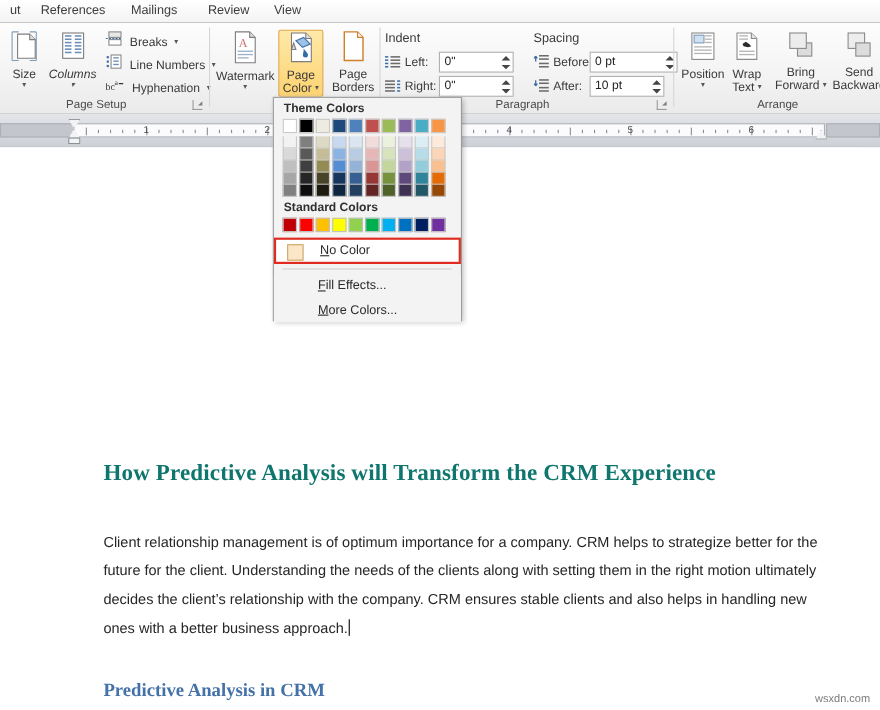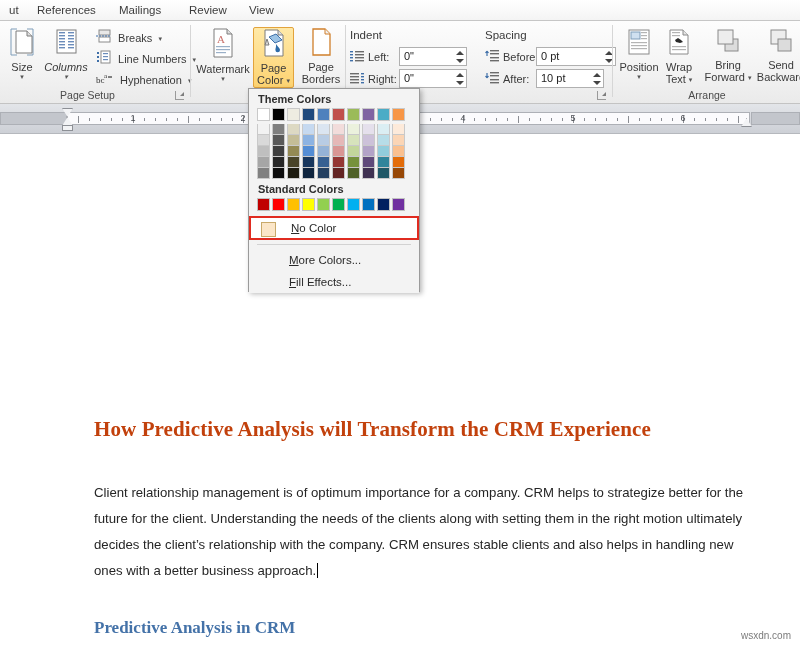--- a/index.html
+++ b/index.html
@@ -119,21 +119,21 @@
 
   
   .docarea{
     position:absolute; left:0; top:134px; width:800px; height:511px;
     background:#ffffff; overflow:hidden;
   }
   .page{ position:absolute; left:0; top:0; width:780px; height:511px; background:#fff; }
   .h1{
     position:absolute; left:94px; top:283px; width:620px;
     font-family:"Liberation Serif", serif; font-size:21px; font-weight:bold;
-    color:#c2410c; letter-spacing:0.1px;
+    color:#0f766e; letter-spacing:0.1px;
   }
   .h2{
     position:absolute; left:94px; top:484px; width:620px;
     font-family:"Liberation Serif", serif; font-size:17px; font-weight:bold;
     color:#4472a8;
   }
   .para{
     position:absolute; left:94px; width:657px;
     font-family:"Liberation Sans", sans-serif; font-size:13.2px;
     color:#262626; line-height:26px; text-align:left;
@@ -403,20 +403,21 @@
         </g>
     </svg>
   </span>
   <div class="fieldlabel" style="left:503px; top:52px;">After:</div>
   <div class="spin" style="left:536px; top:48px; width:68px;">
     <span>10 pt</span>
     <span class="up"></span>
     <span class="dn"></span>
   </div>
 
+  <div class="grplabel" style="left:350px; width:250px;">Paragraph</div>
   <div class="dlg-launcher" style="left:597px;"></div>
   <div class="grpsep" style="left:612px;"></div>
 
   <div class="bigbtn" style="left:615px; top:6px; width:48px;">
     <span class="gl">
       <svg width="28" height="30" viewBox="0 0 28 30">
         <rect x="4" y="3" width="20" height="24" fill="#fff" stroke="#8a8a8a"></rect>
         <rect x="6" y="5" width="9" height="7" fill="#cfe0f0" stroke="#7f9db9"></rect>
         <g fill="#b4b4b4">
             <rect x="16" y="5" width="6" height="1.2"></rect>
@@ -570,18 +571,18 @@
   <div class="swatch-grid" id="theme-grid"><span class="sw-col"><span class="swv first" style="background: rgb(255, 255, 255);"></span><span class="swv" style="background: rgb(242, 242, 242);"></span><span class="swv" style="background: rgb(217, 217, 217);"></span><span class="swv" style="background: rgb(191, 191, 191);"></span><span class="swv" style="background: rgb(166, 166, 166);"></span><span class="swv" style="background: rgb(128, 128, 128);"></span></span><span class="sw-col"><span class="swv first" style="background: rgb(0, 0, 0);"></span><span class="swv" style="background: rgb(127, 127, 127);"></span><span class="swv" style="background: rgb(89, 89, 89);"></span><span class="swv" style="background: rgb(63, 63, 63);"></span><span class="swv" style="background: rgb(38, 38, 38);"></span><span class="swv" style="background: rgb(13, 13, 13);"></span></span><span class="sw-col"><span class="swv first" style="background: rgb(238, 236, 225);"></span><span class="swv" style="background: rgb(221, 217, 195);"></span><span class="swv" style="background: rgb(196, 189, 151);"></span><span class="swv" style="background: rgb(148, 138, 84);"></span><span class="swv" style="background: rgb(73, 68, 41);"></span><span class="swv" style="background: rgb(29, 27, 16);"></span></span><span class="sw-col"><span class="swv first" style="background: rgb(31, 73, 125);"></span><span class="swv" style="background: rgb(198, 217, 240);"></span><span class="swv" style="background: rgb(141, 179, 226);"></span><span class="swv" style="background: rgb(84, 141, 212);"></span><span class="swv" style="background: rgb(23, 54, 93);"></span><span class="swv" style="background: rgb(15, 36, 62);"></span></span><span class="sw-col"><span class="swv first" style="background: rgb(79, 129, 189);"></span><span class="swv" style="background: rgb(219, 229, 241);"></span><span class="swv" style="background: rgb(184, 204, 228);"></span><span class="swv" style="background: rgb(149, 179, 215);"></span><span class="swv" style="background: rgb(54, 96, 146);"></span><span class="swv" style="background: rgb(36, 64, 97);"></span></span><span class="sw-col"><span class="swv first" style="background: rgb(192, 80, 77);"></span><span class="swv" style="background: rgb(242, 220, 219);"></span><span class="swv" style="background: rgb(229, 184, 183);"></span><span class="swv" style="background: rgb(217, 150, 148);"></span><span class="swv" style="background: rgb(149, 55, 52);"></span><span class="swv" style="background: rgb(99, 36, 35);"></span></span><span class="sw-col"><span class="swv first" style="background: rgb(155, 187, 89);"></span><span class="swv" style="background: rgb(235, 241, 221);"></span><span class="swv" style="background: rgb(215, 227, 188);"></span><span class="swv" style="background: rgb(195, 214, 155);"></span><span class="swv" style="background: rgb(118, 146, 60);"></span><span class="swv" style="background: rgb(79, 97, 40);"></span></span><span class="sw-col"><span class="swv first" style="background: rgb(128, 100, 162);"></span><span class="swv" style="background: rgb(229, 224, 236);"></span><span class="swv" style="background: rgb(204, 193, 217);"></span><span class="swv" style="background: rgb(178, 162, 199);"></span><span class="swv" style="background: rgb(95, 73, 122);"></span><span class="swv" style="background: rgb(63, 49, 81);"></span></span><span class="sw-col"><span class="swv first" style="background: rgb(75, 172, 198);"></span><span class="swv" style="background: rgb(219, 238, 243);"></span><span class="swv" style="background: rgb(183, 221, 232);"></span><span class="swv" style="background: rgb(146, 205, 220);"></span><span class="swv" style="background: rgb(49, 133, 155);"></span><span class="swv" style="background: rgb(32, 88, 103);"></span></span><span class="sw-col"><span class="swv first" style="background: rgb(247, 150, 70);"></span><span class="swv" style="background: rgb(253, 234, 218);"></span><span class="swv" style="background: rgb(251, 213, 181);"></span><span class="swv" style="background: rgb(250, 192, 143);"></span><span class="swv" style="background: rgb(227, 108, 9);"></span><span class="swv" style="background: rgb(151, 72, 6);"></span></span></div>
   <div class="dd-section">Standard Colors</div>
   <div class="swatch-grid" id="std-grid" style="margin-bottom:5px;"><span class="sw" style="background: rgb(192, 0, 0);"></span><span class="sw" style="background: rgb(255, 0, 0);"></span><span class="sw" style="background: rgb(255, 192, 0);"></span><span class="sw" style="background: rgb(255, 255, 0);"></span><span class="sw" style="background: rgb(146, 208, 80);"></span><span class="sw" style="background: rgb(0, 176, 80);"></span><span class="sw" style="background: rgb(0, 176, 240);"></span><span class="sw" style="background: rgb(0, 112, 192);"></span><span class="sw" style="background: rgb(0, 32, 96);"></span><span class="sw" style="background: rgb(112, 48, 160);"></span></div>
 
   <div class="dd-item sel">
     <span class="box"></span>
     <span><span class="ul1">N</span>o Color</span>
   </div>
   <div class="dd-sep"></div>
   <div class="dd-item" style="padding-left:40px;">
+    <span><span class="ul1">F</span>ill Effects...</span>
+  </div>
+  <div class="dd-item" style="padding-left:40px;">
     <span><span class="ul1">M</span>ore Colors...</span>
   </div>
-  <div class="dd-item" style="padding-left:40px;">
-    <span><span class="ul1">F</span>ill Effects...</span>
-  </div>
 </div>
 
 </body></html>

